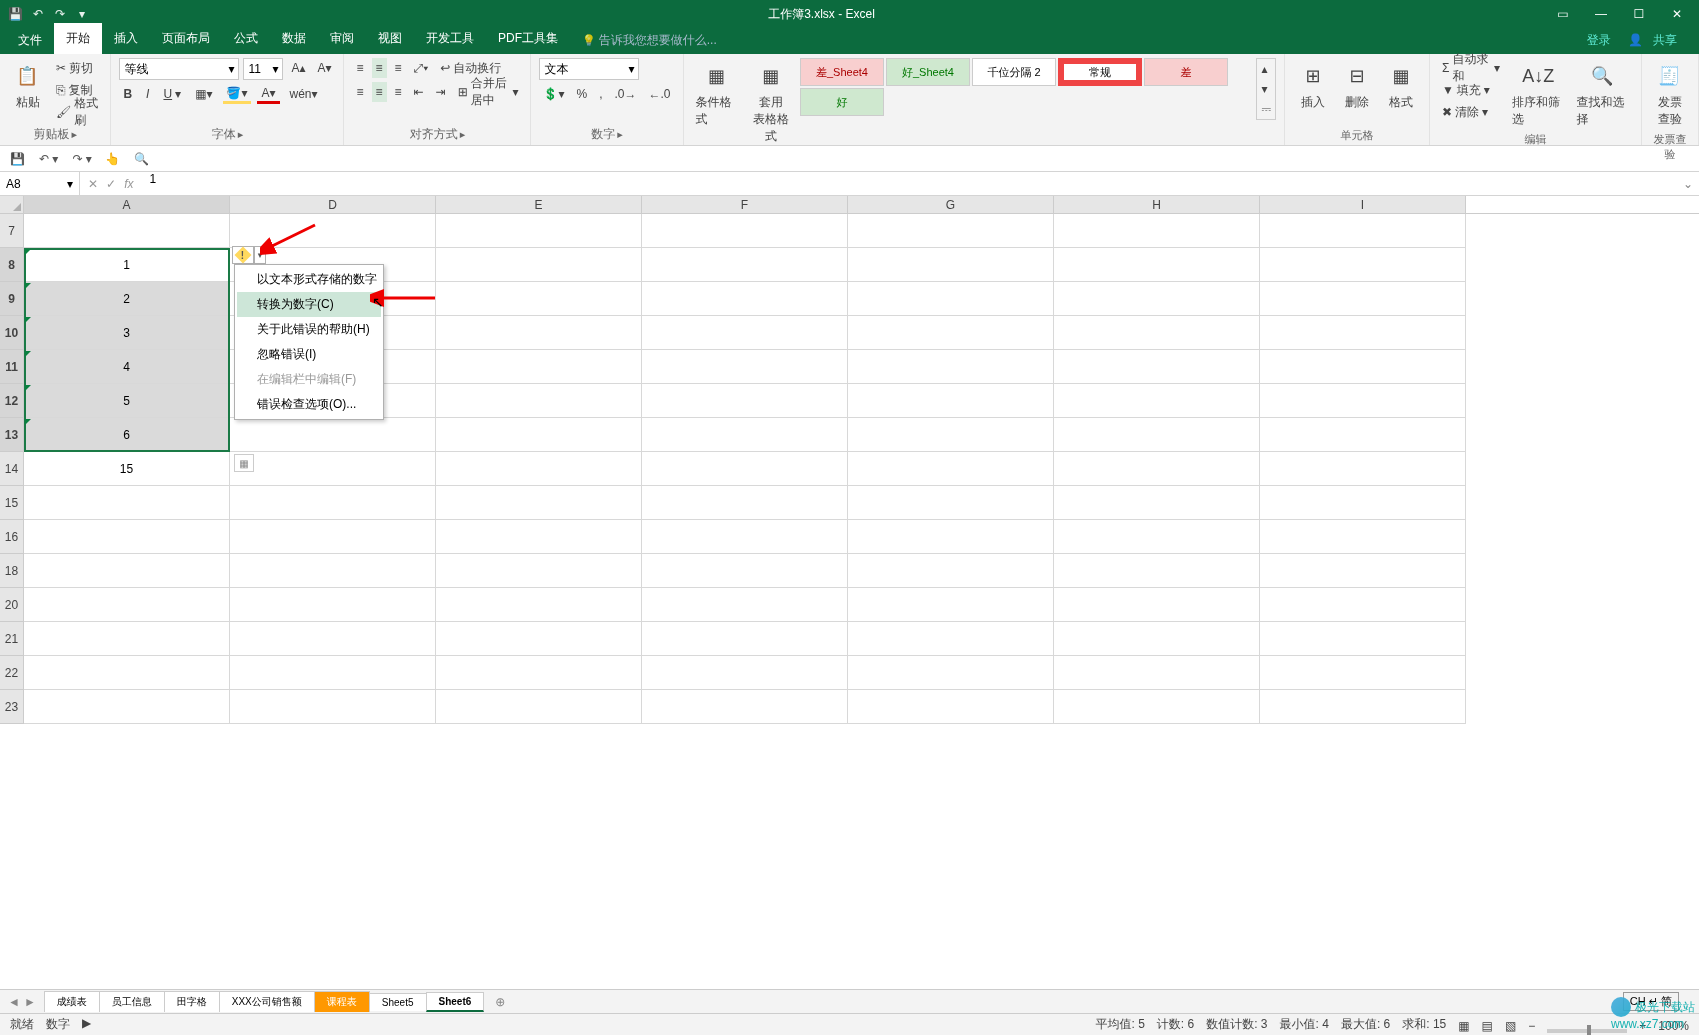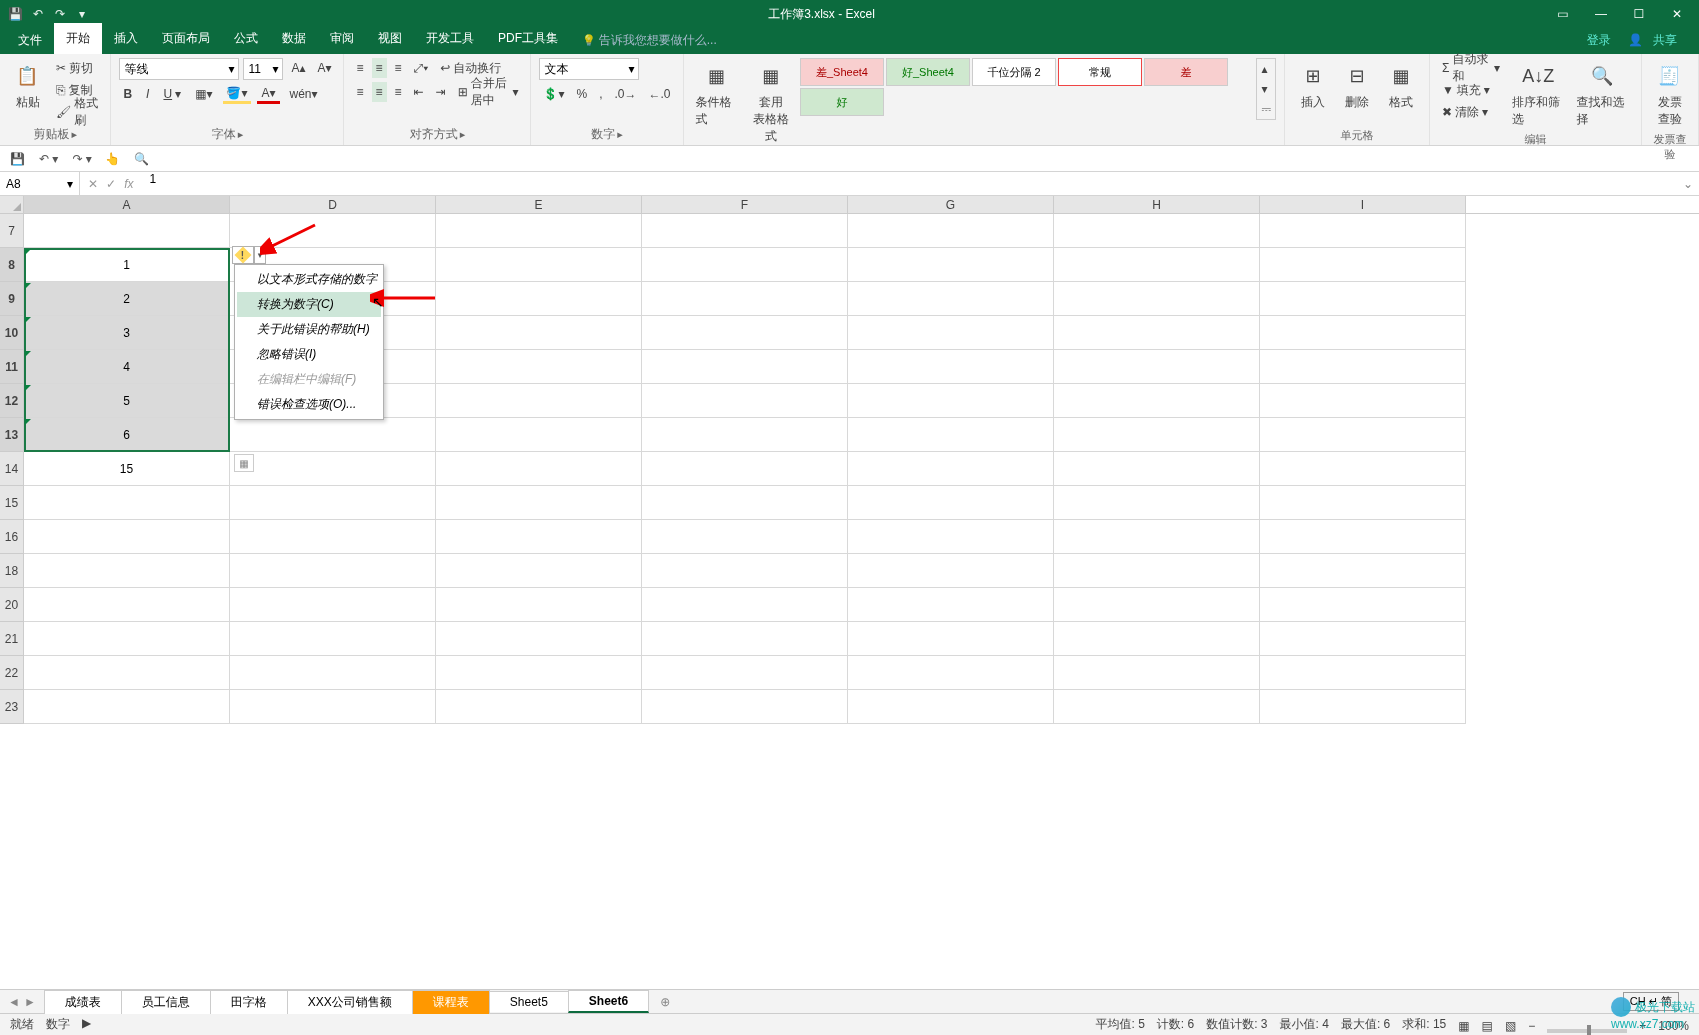--- a/index.html
+++ b/index.html
@@ -53,21 +53,21 @@
 .error-tag .diamond{width:12px;height:12px;background:#ffd95e;transform:rotate(45deg);display:flex;align-items:center;justify-content:center;}
 .error-tag .diamond::after{content:"!";transform:rotate(-45deg);font-weight:bold;font-size:10px;color:#555;}
 .error-dd{position:absolute;width:12px;height:18px;border:1px solid #b0b0b0;background:#fff;display:flex;align-items:center;justify-content:center;font-size:9px;color:#555;}
 .context-menu{position:absolute;background:#fff;border:1px solid #b0b0b0;box-shadow:2px 2px 4px rgba(0,0,0,.2);padding:2px;}
 .menu-item{padding:4px 20px;white-space:nowrap;}
 .menu-item.highlight{background:#cde6d8;}
 .menu-item.disabled{color:#999;}
 .red-arrow{position:absolute;pointer-events:none;}
 .sheet-tabs{height:24px;border-top:1px solid #ccc;display:flex;align-items:center;background:#f3f3f3;}
 .sheet-nav{display:flex;gap:4px;padding:0 8px;color:#888;}
-.sheet-tab{padding:3px 20px;border:1px solid #ccc;border-bottom:none;background:#fff;margin-right:-1px;font-size:12px;}
+.sheet-tab{padding:3px 12px;border:1px solid #ccc;border-bottom:none;background:#fff;margin-right:-1px;font-size:10px;}
 .sheet-tab.orange{background:#ff9800;color:#fff;}
 .sheet-tab.active{border-bottom:2px solid #0c6b3e;font-weight:bold;}
 .sheet-add{padding:0 12px;color:#888;}
 .ime-ind{margin-left:auto;margin-right:20px;border:1px solid #999;padding:1px 6px;font-size:11px;}
 .status-bar{height:22px;background:#f3f3f3;border-top:1px solid #ccc;display:flex;align-items:center;padding:0 10px;color:#444;font-size:11px;}
 .status-bar .left{display:flex;gap:12px;}
 .status-bar .right{margin-left:auto;display:flex;gap:12px;align-items:flex-end;}
 .zoom-slider{width:80px;height:4px;background:#ccc;position:relative;}
 .zoom-slider::after{content:"";position:absolute;left:50%;top:-4px;width:4px;height:12px;background:#888;}
 .watermark{position:fixed;right:4px;bottom:4px;font-size:11px;color:#0aa;opacity:.9;display:flex;flex-direction:column;align-items:flex-start;}
@@ -201,21 +201,21 @@
         </div>
       <div class="big-btn">
           <div class="icon">▦</div>
           <span style="white-space:pre-line;text-align:center;">套用
 表格格式</span>
         </div>
       <div class="style-gallery">
         <div class="style-item style-red">差_Sheet4</div>
         <div class="style-item style-green">好_Sheet4</div>
         <div class="style-item style-white">千位分隔 2</div>
-        <div class="style-item style-white" style="border:1px solid #ef4444;">常规</div>
+        <div class="style-item style-white" style="border:6px solid #ef4444;">常规</div>
         <div class="style-item style-red">差</div>
         <div class="style-item style-green">好</div>
       </div>
       <div style="display:flex;flex-direction:column;border:1px solid #ccc;">
         <div class="small-btn">▴</div>
         <div class="small-btn">▾</div>
         <div class="small-btn">⎓</div>
       </div>
     </div>
   </div>
@@ -459,21 +459,21 @@
   <div class="green-tri" style="left:25px;top:121px;"></div>
   <div class="green-tri" style="left:25px;top:155px;"></div>
   <div class="green-tri" style="left:25px;top:189px;"></div>
   <div class="green-tri" style="left:25px;top:223px;"></div>
 
   <div class="error-tag" style="left:232px;top:50px;">
       <div class="diamond"></div>
     </div>
   <div class="error-dd" style="left:254px;top:50px;">▾</div>
 
-  <div class="context-menu" style="left:234px;top:68px;width:150px;font-style:italic;">
+  <div class="context-menu" style="left:234px;top:68px;width:150px;">
     <div class="menu-item">以文本形式存储的数字</div>
     <div class="menu-item highlight">转换为数字(C)</div>
     <div class="menu-item">关于此错误的帮助(H)</div>
     <div class="menu-item">忽略错误(I)</div>
     <div class="menu-item disabled">在编辑栏中编辑(F)</div>
     <div class="menu-item">错误检查选项(O)...</div>
   </div>
 
   <svg class="red-arrow" style="left:260px;top:24px;width:60px;height:40px;">
     <defs>

